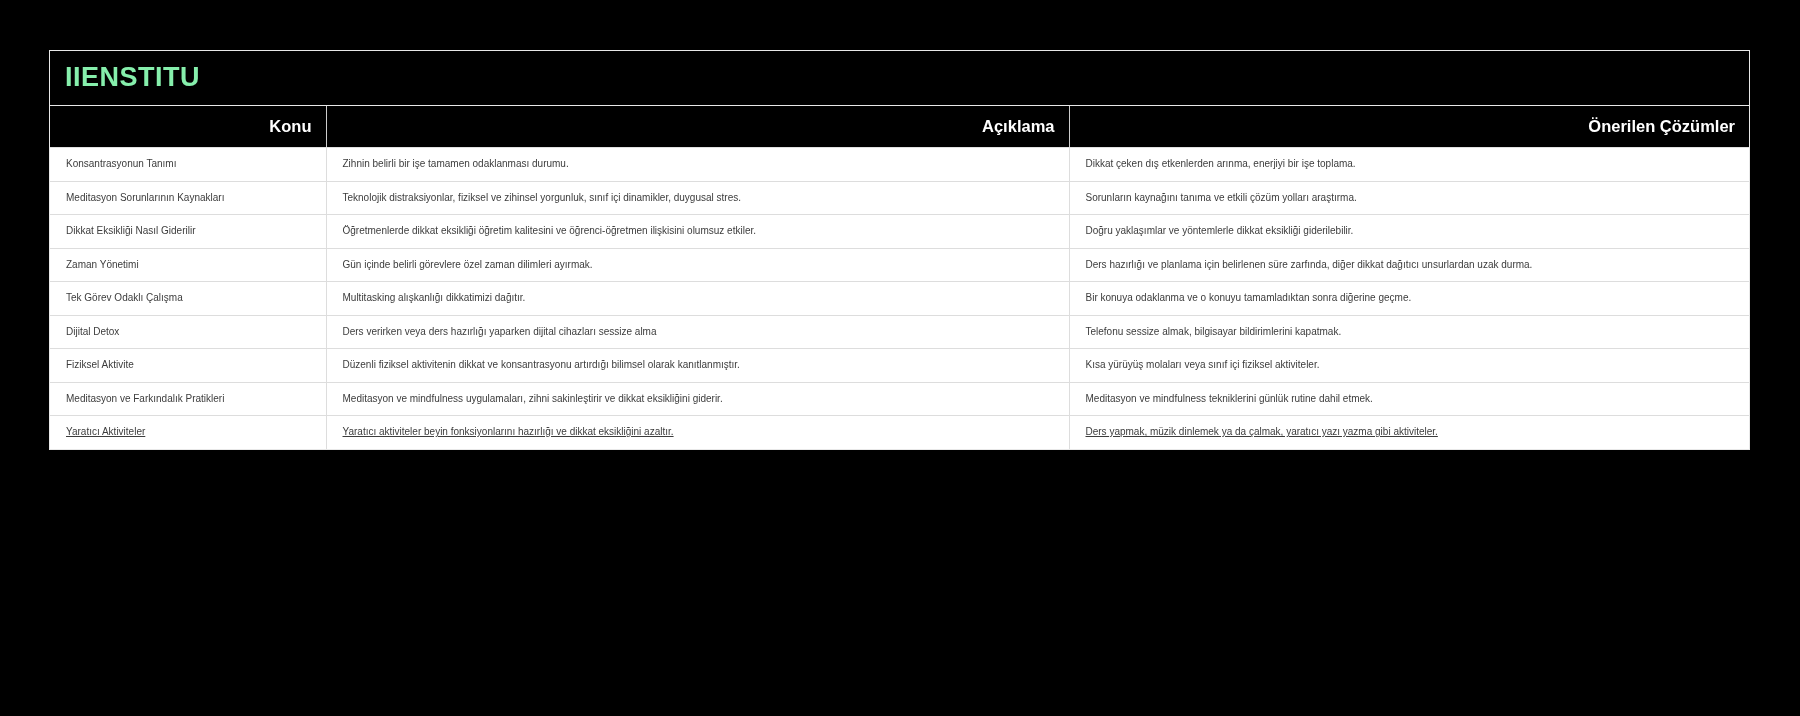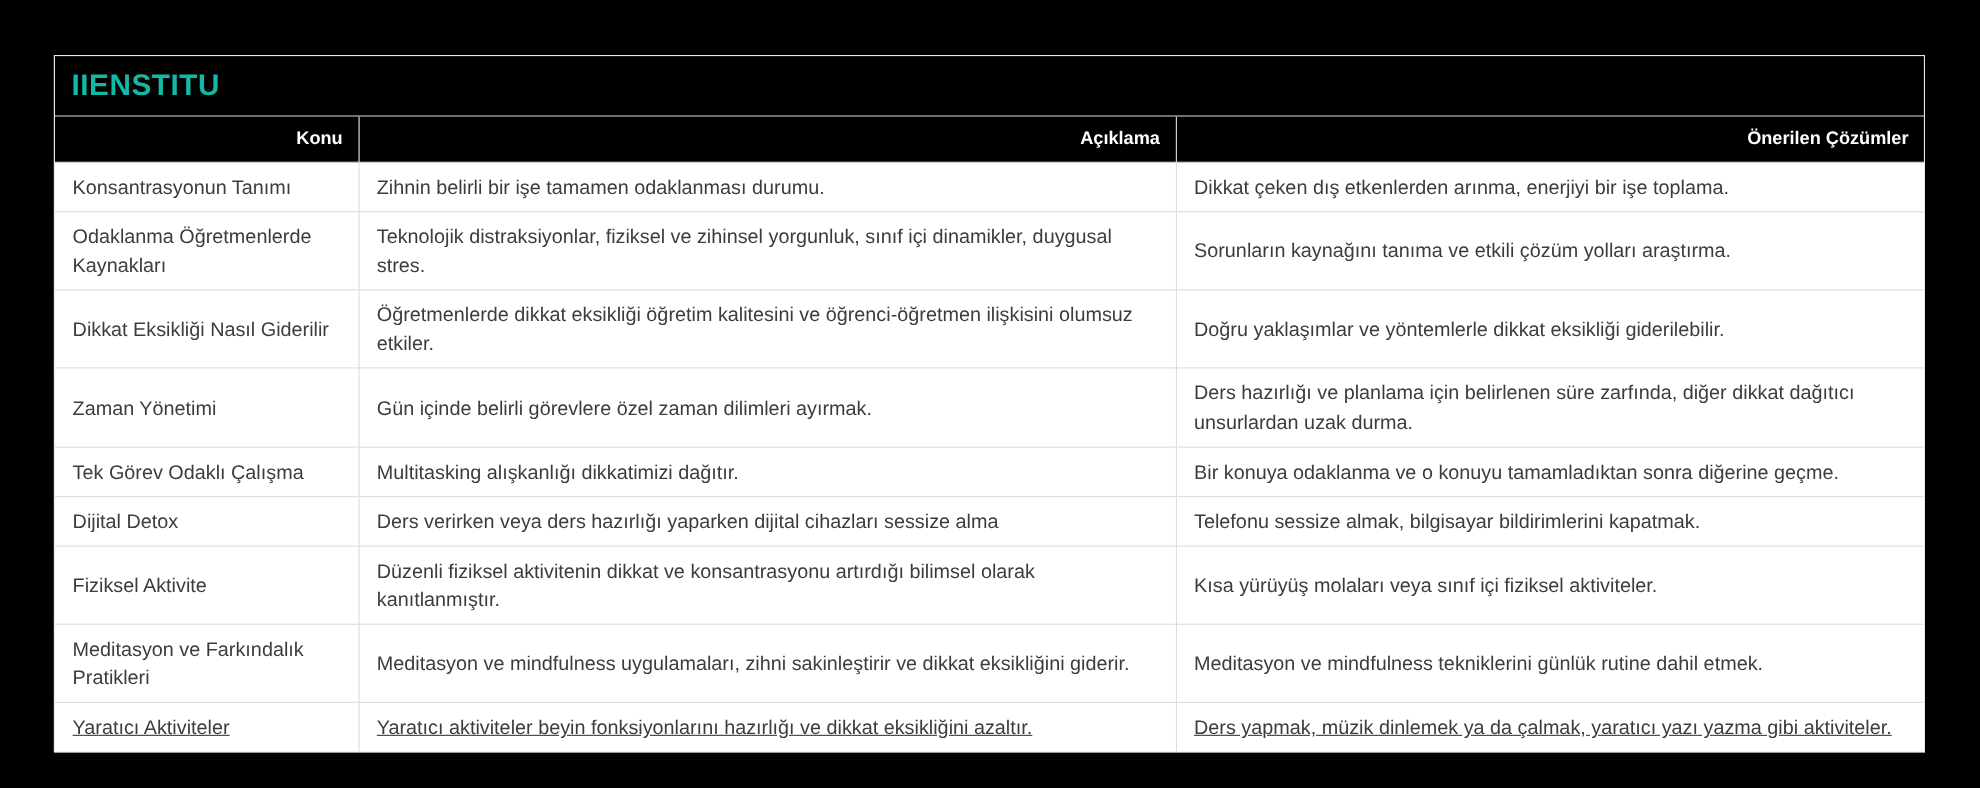--- a/index.html
+++ b/index.html
@@ -19,21 +19,21 @@
     position: absolute;
     left: 49px;
     top: 50px;
     width: 1701px;
     box-sizing: border-box;
     background: #ffffff;
     border: 1px solid #e8e8e8;
   }
   .card-title {
     background: #000000;
-    color: #14b8a6;
+    color: #86efac;
     font-size: 27px;
     font-weight: bold;
     letter-spacing: 0.5px;
     padding: 11px 15px 12px 15px;
     border-bottom: 1px solid #e8e8e8;
   }
   table.topics {
     width: 100%;
     border-collapse: collapse;
     table-layout: fixed;
@@ -47,21 +47,21 @@
     font-size: 16.5px;
     font-weight: bold;
     padding: 11px 14px;
     border-right: 1px solid #cccccc;
     border-bottom: 1px solid #e0e0e0;
   }
   table.topics thead th:last-child { border-right: none; }
   table.topics tbody td {
     background: #ffffff;
     color: #3c3c3c;
-    font-size: 18px;
+    font-size: 10px;
     line-height: 1.45;
     vertical-align: middle;
     padding: 9px 16px;
     border-right: 1px solid #dddddd;
     border-bottom: 1px solid #dddddd;
   }
   table.topics tbody td:last-child { border-right: none; }
   table.topics tbody tr:last-child td { border-bottom: none; text-decoration: underline; }
 </style>
 </head>
@@ -83,21 +83,21 @@
           <th>Önerilen Çözümler</th>
         </tr>
       </thead>
       <tbody id="table-body">
           <tr>
             <td>Konsantrasyonun Tanımı</td>
             <td>Zihnin belirli bir işe tamamen odaklanması durumu.</td>
             <td>Dikkat çeken dış etkenlerden arınma, enerjiyi bir işe toplama.</td>
           </tr>
           <tr>
-            <td>Odaklanma Öğretmenlerde Kaynakları</td>
+            <td>Meditasyon Sorunlarının Kaynakları</td>
             <td>Teknolojik distraksiyonlar, fiziksel ve zihinsel yorgunluk, sınıf içi dinamikler, duygusal stres.</td>
             <td>Sorunların kaynağını tanıma ve etkili çözüm yolları araştırma.</td>
           </tr>
           <tr>
             <td>Dikkat Eksikliği Nasıl Giderilir</td>
             <td>Öğretmenlerde dikkat eksikliği öğretim kalitesini ve öğrenci-öğretmen ilişkisini olumsuz etkiler.</td>
             <td>Doğru yaklaşımlar ve yöntemlerle dikkat eksikliği giderilebilir.</td>
           </tr>
           <tr>
             <td>Zaman Yönetimi</td>

